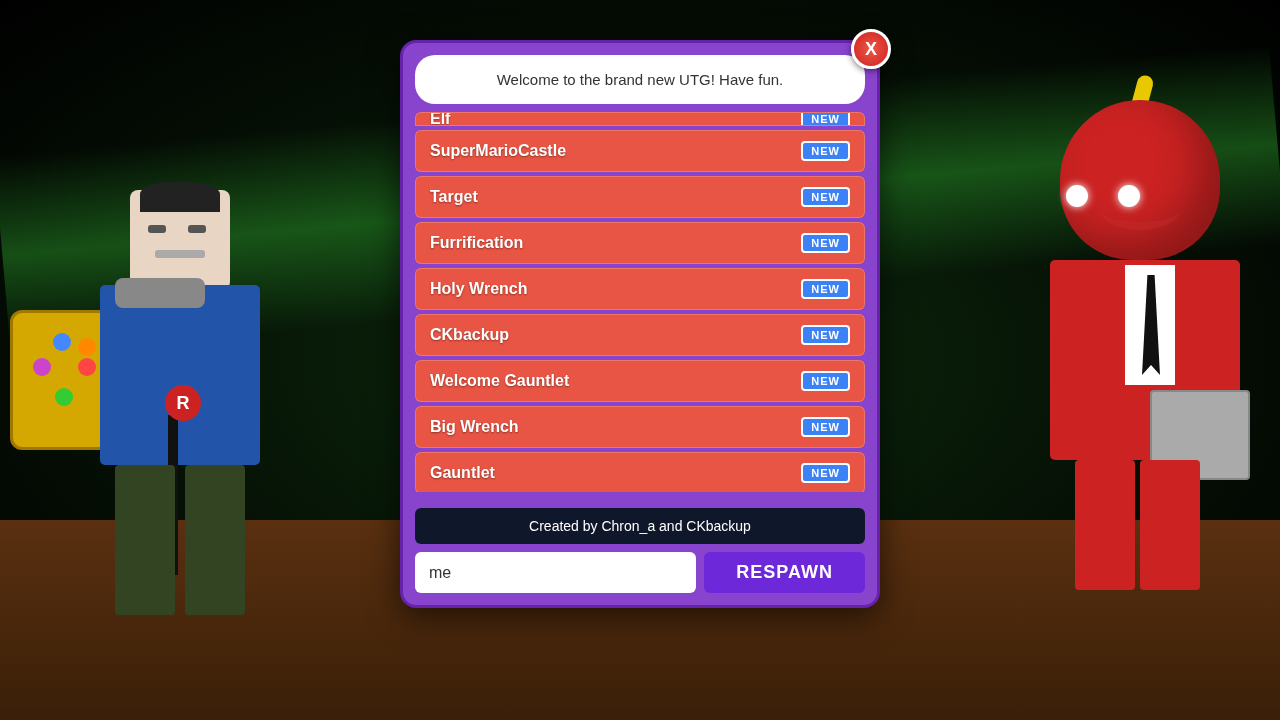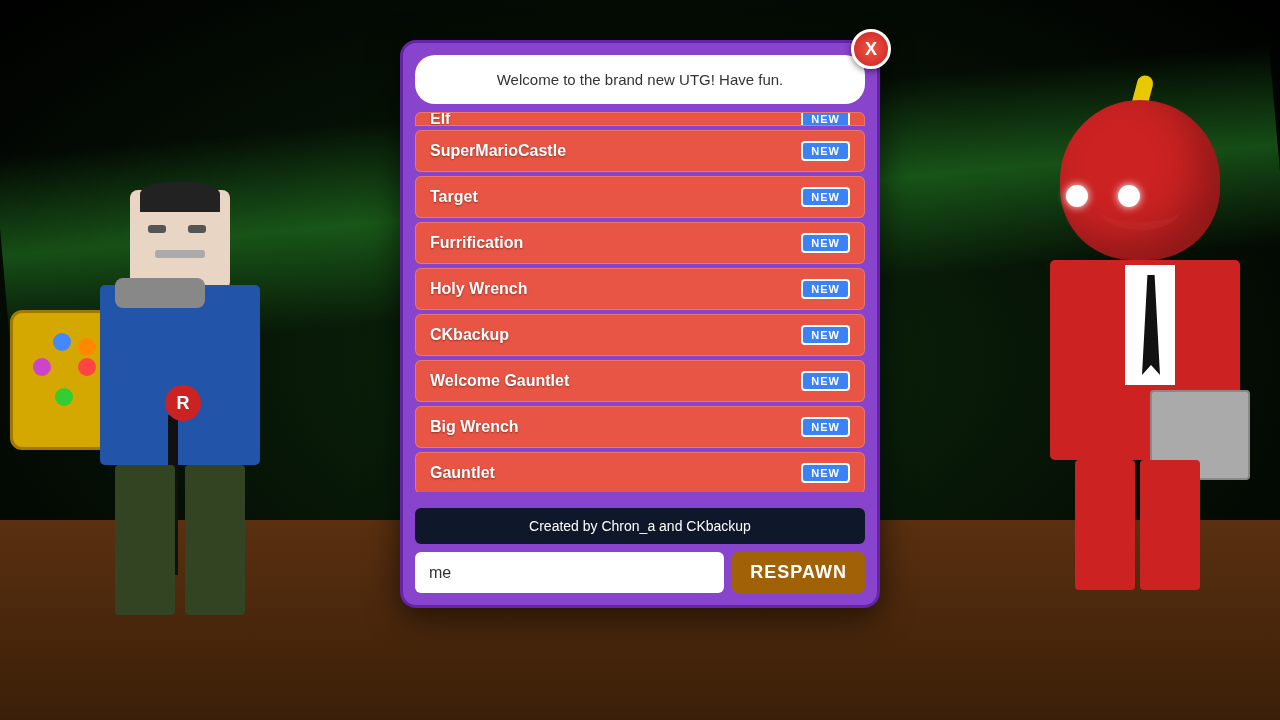--- a/index.html
+++ b/index.html
@@ -283,24 +283,24 @@
       border-radius: 6px;
       padding: 10px 14px;
       font-size: 16px;
       color: #333;
       border: none;
       outline: none;
       font-family: Arial, sans-serif;
     }
 
     .gui-respawn-btn {
-      background: #a16207;
+      background: #6d28d9;
       border: none;
       border-radius: 6px;
-      padding: 10px 18px;
+      padding: 10px 32px;
       color: white;
       font-size: 18px;
       font-weight: bold;
       letter-spacing: 1px;
       cursor: pointer;
       text-transform: uppercase;
     }
 
     .gui-close-btn {
       position: absolute;

